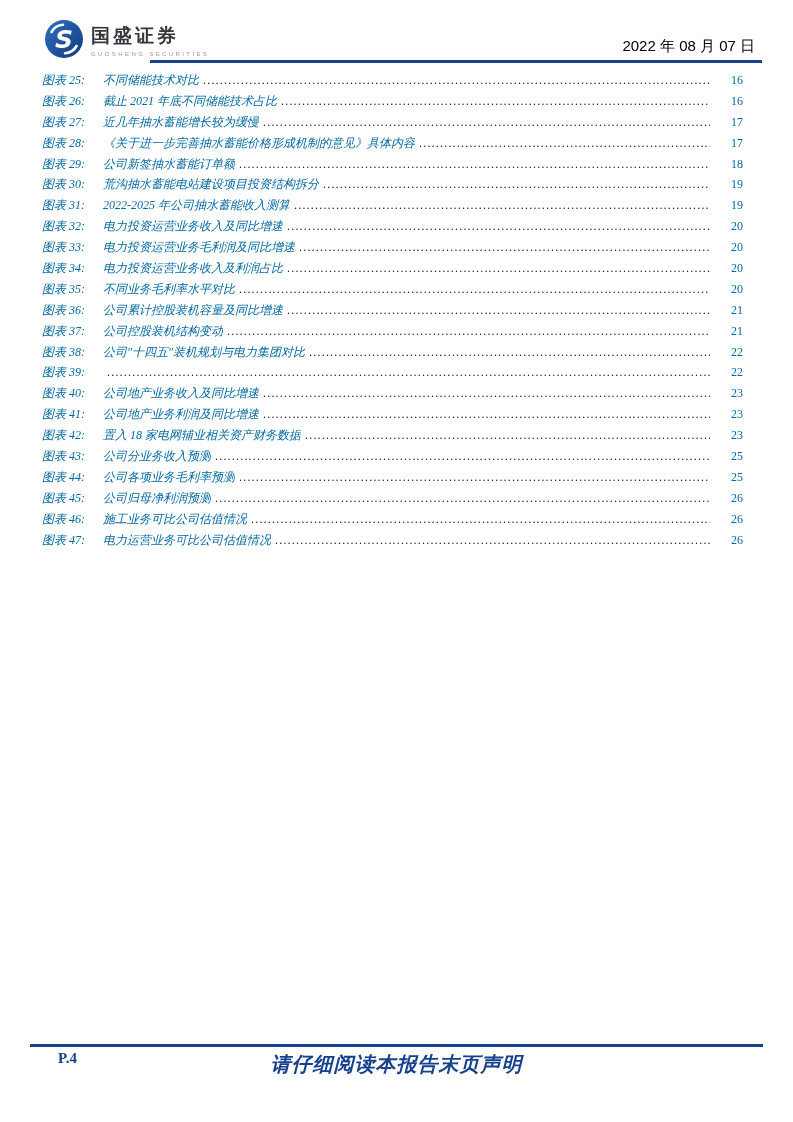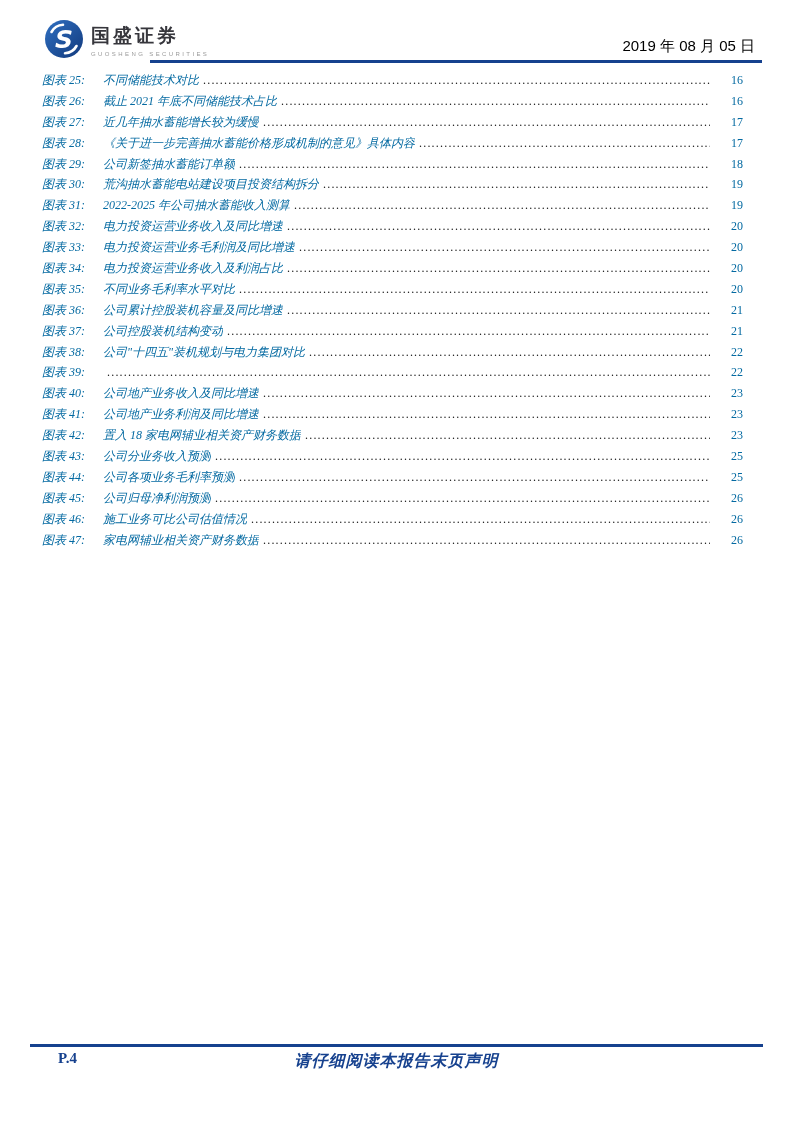--- a/index.html
+++ b/index.html
@@ -93,21 +93,21 @@
     position: absolute; left: 58px; top: 1050px;
     font-family: "Liberation Serif", serif;
     font-weight: bold;
     font-size: 15px;
   }
   .footer-disclaimer {
     position: absolute; left: 0; top: 1051px;
     width: 793px; text-align: center;
     font-family: "Liberation Serif", serif;
     font-style: italic; font-weight: bold;
-    font-size: 16px;
+    font-size: 20px;
     letter-spacing: 1px;
   }
 </style>
 </head>
 <body>
 
 <div class="page">
 
   <div class="brand">
     <svg class="brand-mark" viewBox="0 0 40 40" xmlns="http://www.w3.org/2000/svg">
@@ -121,21 +121,21 @@
       <path d="M 7.5 13 A 14 14 0 0 1 19 5.8" stroke="#ffffff" stroke-width="2.6" fill="none" stroke-linecap="round"></path>
       <path d="M 32.5 27 A 14 14 0 0 1 21 34.2" stroke="#ffffff" stroke-width="2.6" fill="none" stroke-linecap="round"></path>
       <text x="20" y="29" text-anchor="middle" font-family="DejaVu Sans, sans-serif" font-size="25" font-weight="bold" font-style="italic" fill="#ffffff">S</text>
     </svg>
     <div class="brand-text">
       <div class="brand-cn">国盛证券</div>
       <div class="brand-en">GUOSHENG SECURITIES</div>
     </div>
   </div>
 
-  <div class="header-date">2019 年 08 月 05 日</div>
+  <div class="header-date">2022 年 08 月 07 日</div>
   <div class="header-rule" style="background: rgb(22, 65, 142);"></div>
 
   <div class="toc" id="toc-list">
   <div class="toc-row">
     <span class="toc-label">图表 25:</span>
     <span class="toc-title">不同储能技术对比</span>
     <span class="toc-dots"></span>
     <span class="toc-page">16</span>
   </div>
 
@@ -280,21 +280,21 @@
 
   <div class="toc-row">
     <span class="toc-label">图表 46:</span>
     <span class="toc-title">施工业务可比公司估值情况</span>
     <span class="toc-dots"></span>
     <span class="toc-page">26</span>
   </div>
 
   <div class="toc-row">
     <span class="toc-label">图表 47:</span>
-    <span class="toc-title">家电网辅业相关资产财务数据</span>
+    <span class="toc-title">电力运营业务可比公司估值情况</span>
     <span class="toc-dots"></span>
     <span class="toc-page">26</span>
   </div>
 </div>
 
   <div class="footer-rule" style="background: rgb(22, 65, 142);"></div>
   <div class="footer-page" style="color: rgb(22, 65, 142);">P.4</div>
   <div class="footer-disclaimer" style="color: rgb(22, 65, 142);">请仔细阅读本报告末页声明</div>
 
 </div>

